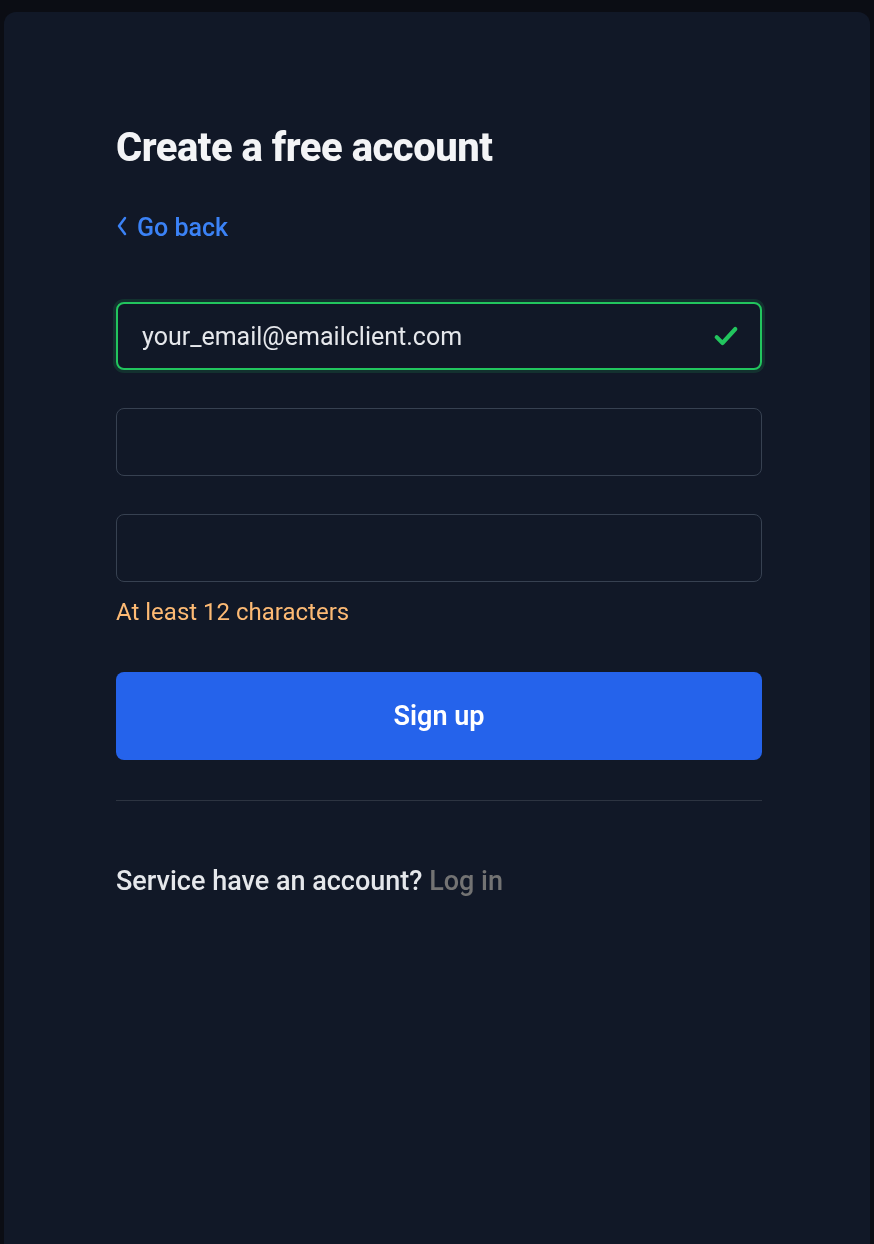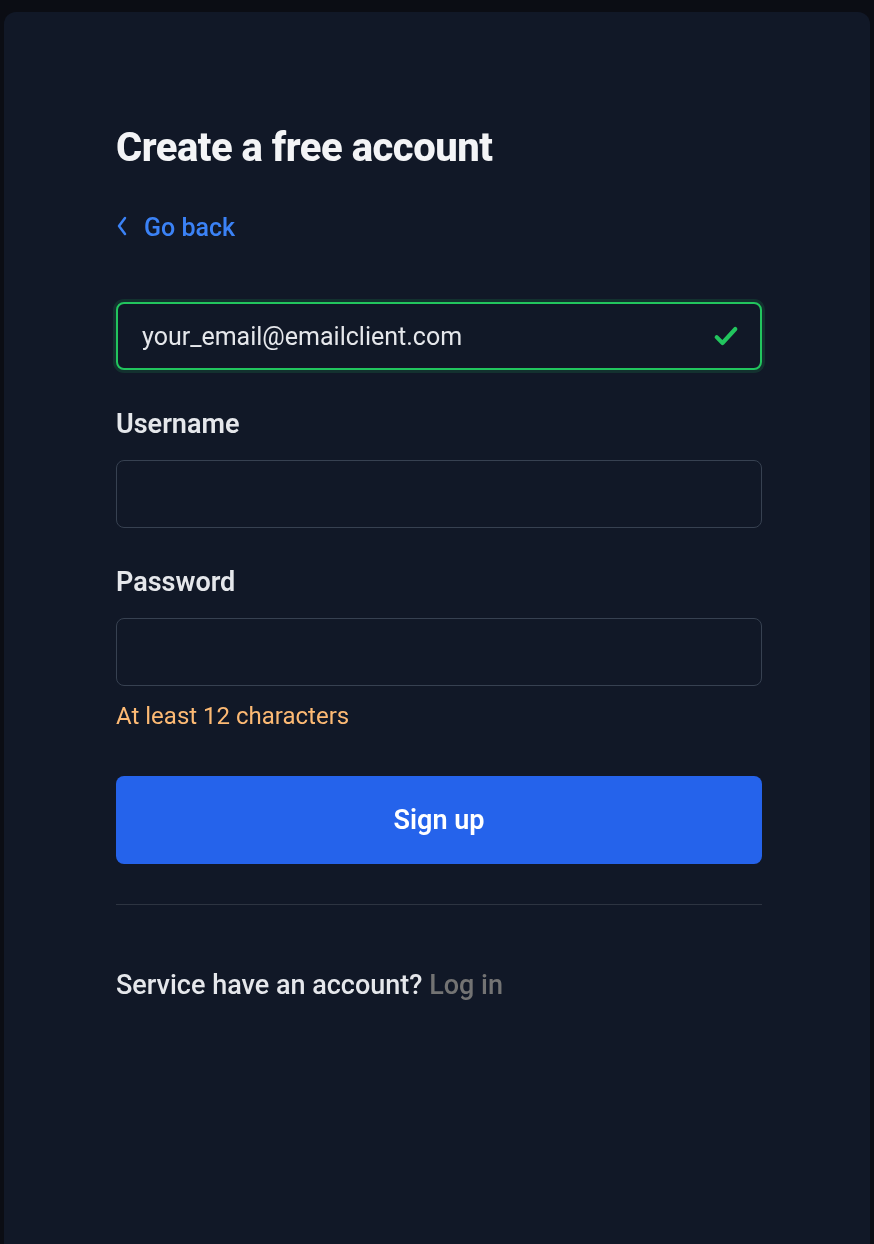--- a/index.html
+++ b/index.html
@@ -24,21 +24,21 @@
     .title {
       color: #f3f4f6;
       font-size: 40px;
       font-weight: 800;
       letter-spacing: -0.5px;
       margin-bottom: 42px;
     }
     .go-back {
       display: flex;
       align-items: center;
-      gap: 16px;
+      gap: 9px;
       color: #3b82f6;
       font-size: 25px;
       font-weight: 500;
       cursor: pointer;
       margin-bottom: 60px;
       width: fit-content;
     }
     .go-back svg {
       width: 12px;
       height: 20px;
@@ -149,28 +149,26 @@
       <input type="text" class="text-input valid" value="your_email@emailclient.com" style="">
       <span class="check-icon">
         <svg viewBox="0 0 24 24" fill="none" stroke="#22c55e" stroke-width="3.5" stroke-linecap="round" stroke-linejoin="round">
           <polyline points="4,13 9,18 20,6"></polyline>
         </svg>
       </span>
     </div>
   </div>
 
   <div class="field">
-    <label class="field-label">Username</label>
     <div class="input-wrapper">
       <input type="text" class="text-input" value="" style="">
     </div>
   </div>
 
   <div class="field">
-    <label class="field-label">Password</label>
     <div class="input-wrapper">
       <input type="password" class="text-input" value="" style="">
     </div>
     <div class="hint">At least 12 characters</div>
   </div>
 
   <button class="signup-btn">Sign up</button>
 
 
   <hr class="divider">

